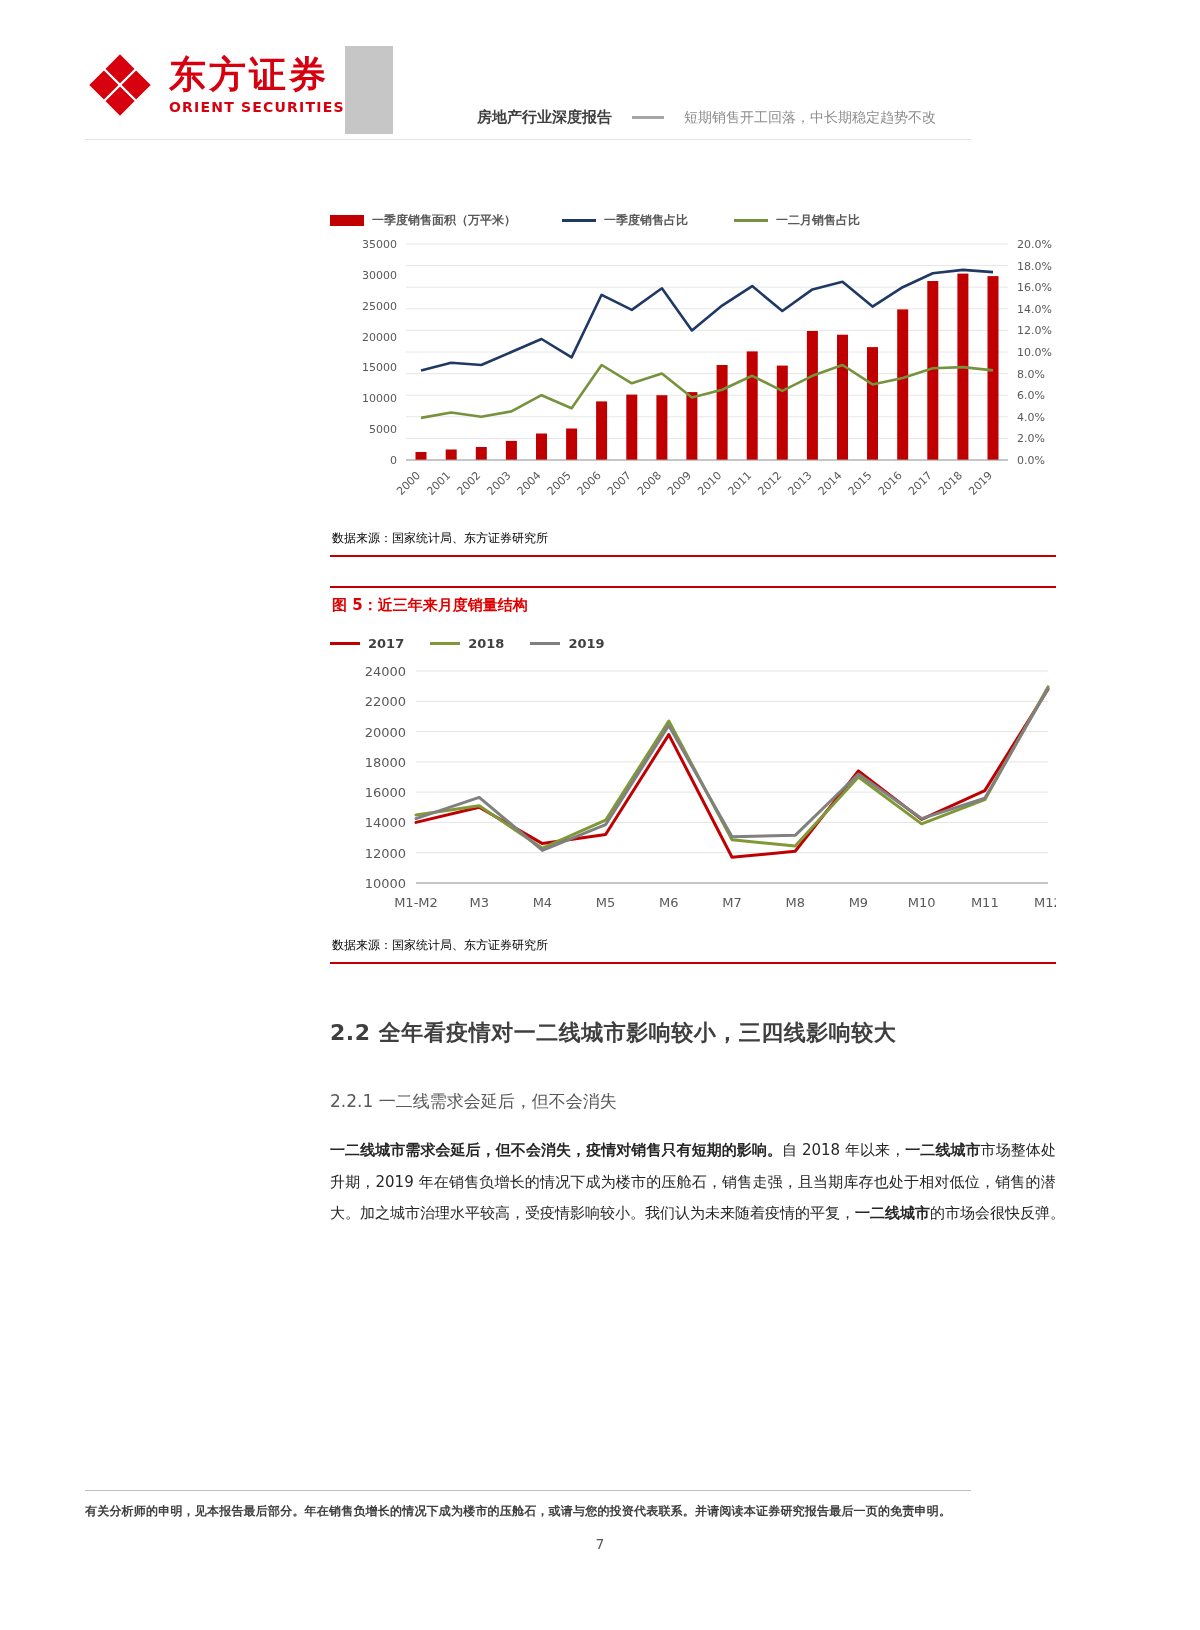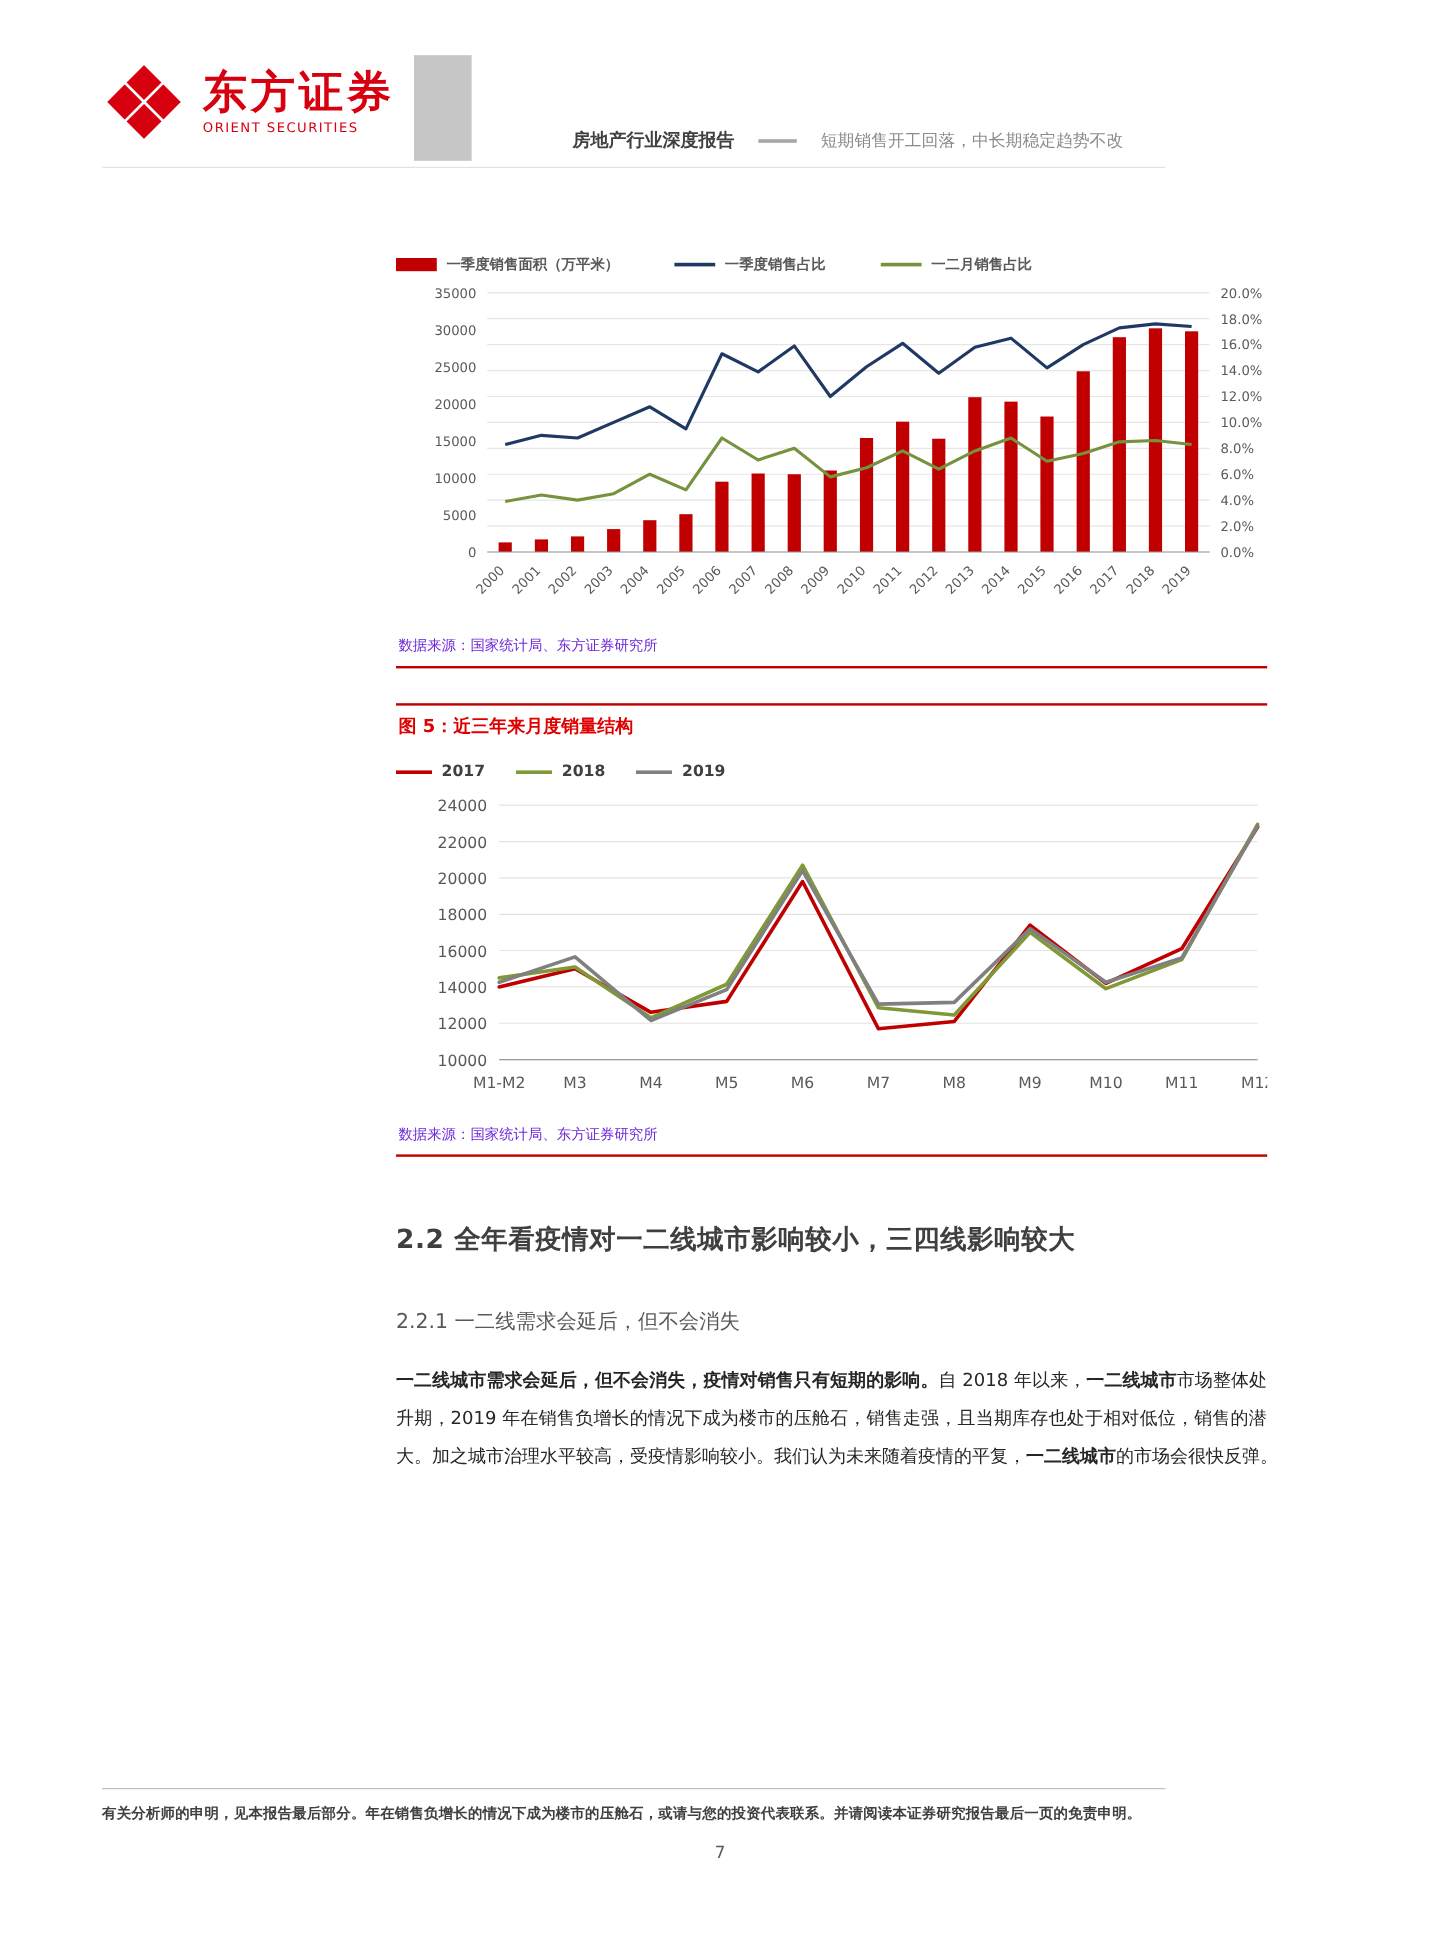--- a/index.html
+++ b/index.html
@@ -9,36 +9,36 @@
     font-family:"DejaVu Sans","Liberation Sans",sans-serif;
     position:relative; color:#262626;
   }
   .page { position:relative; width:1056px; height:1630px; overflow:hidden; background:#fff; }
 
   
   .header { position:absolute; top:46px; left:85px; right:85px; height:94px; }
   .logo { position:absolute; left:0; top:4px; display:flex; align-items:center; gap:14px; }
   .logo-mark svg { width:70px; height:70px; display:block; }
   .brand-cn { font-size:37px; font-weight:700; color:#d7000f; letter-spacing:3px; line-height:1.1; }
-  .brand-en { font-size:11px; font-weight:400; color:#d7000f; letter-spacing:1.2px; margin-top:3px; }
+  .brand-en { font-size:14px; font-weight:700; color:#d7000f; letter-spacing:1.2px; margin-top:3px; }
   .header-bar { position:absolute; left:260px; top:0px; width:48px; height:88px; background:#c6c6c6; }
   .header-title { position:absolute; right:35px; top:62px; display:flex; align-items:center; gap:20px; white-space:nowrap;justify-content:flex-end; }
   .report-type { font-size:15px; font-weight:700; color:#404040; }
   .header-dash { width:32px; height:3px; background:#a6a6a6; }
   .report-subtitle { font-size:14px; color:#8c8c8c; }
   .header-rule { position:absolute; left:0; right:0; top:93px; height:1px; background:#e3e3e3; }
 
   
   .figure { position:absolute; left:330px; width:752px; }
   .fig4 { top:210px; }
   .fig5 { top:586px; }
   .fig6 { top:1256px; }
   .rule-red { height:2px; background:#c00000; }
   .fig-title { color:#e00000; font-size:15px; font-weight:700; padding:8px 0 2px 2px; }
-  .source { font-size:12px; color:#6d28d9; padding:8px 0 8px 2px; }
+  .source { font-size:12px; color:#000000; padding:8px 0 8px 2px; }
   .legend-row { display:flex; justify-content:flex-start; align-items:center; gap:46px; height:20px;font-weight:bold; }
   .legend-row.tight { gap:26px; margin-top:16px; }
   .legend-item { display:flex; align-items:center; gap:8px; font-size:12px; color:#595959; white-space:nowrap; }
   .legend-item.big { font-size:13px; color:#404040; }
   .swatch-rect { width:34px; height:11px; display:inline-block; }
   .swatch-line { width:34px; height:3px; display:inline-block; }
   .swatch-line.short { width:30px; }
   svg.chart { display:block; margin-top:4px; }
 
   

